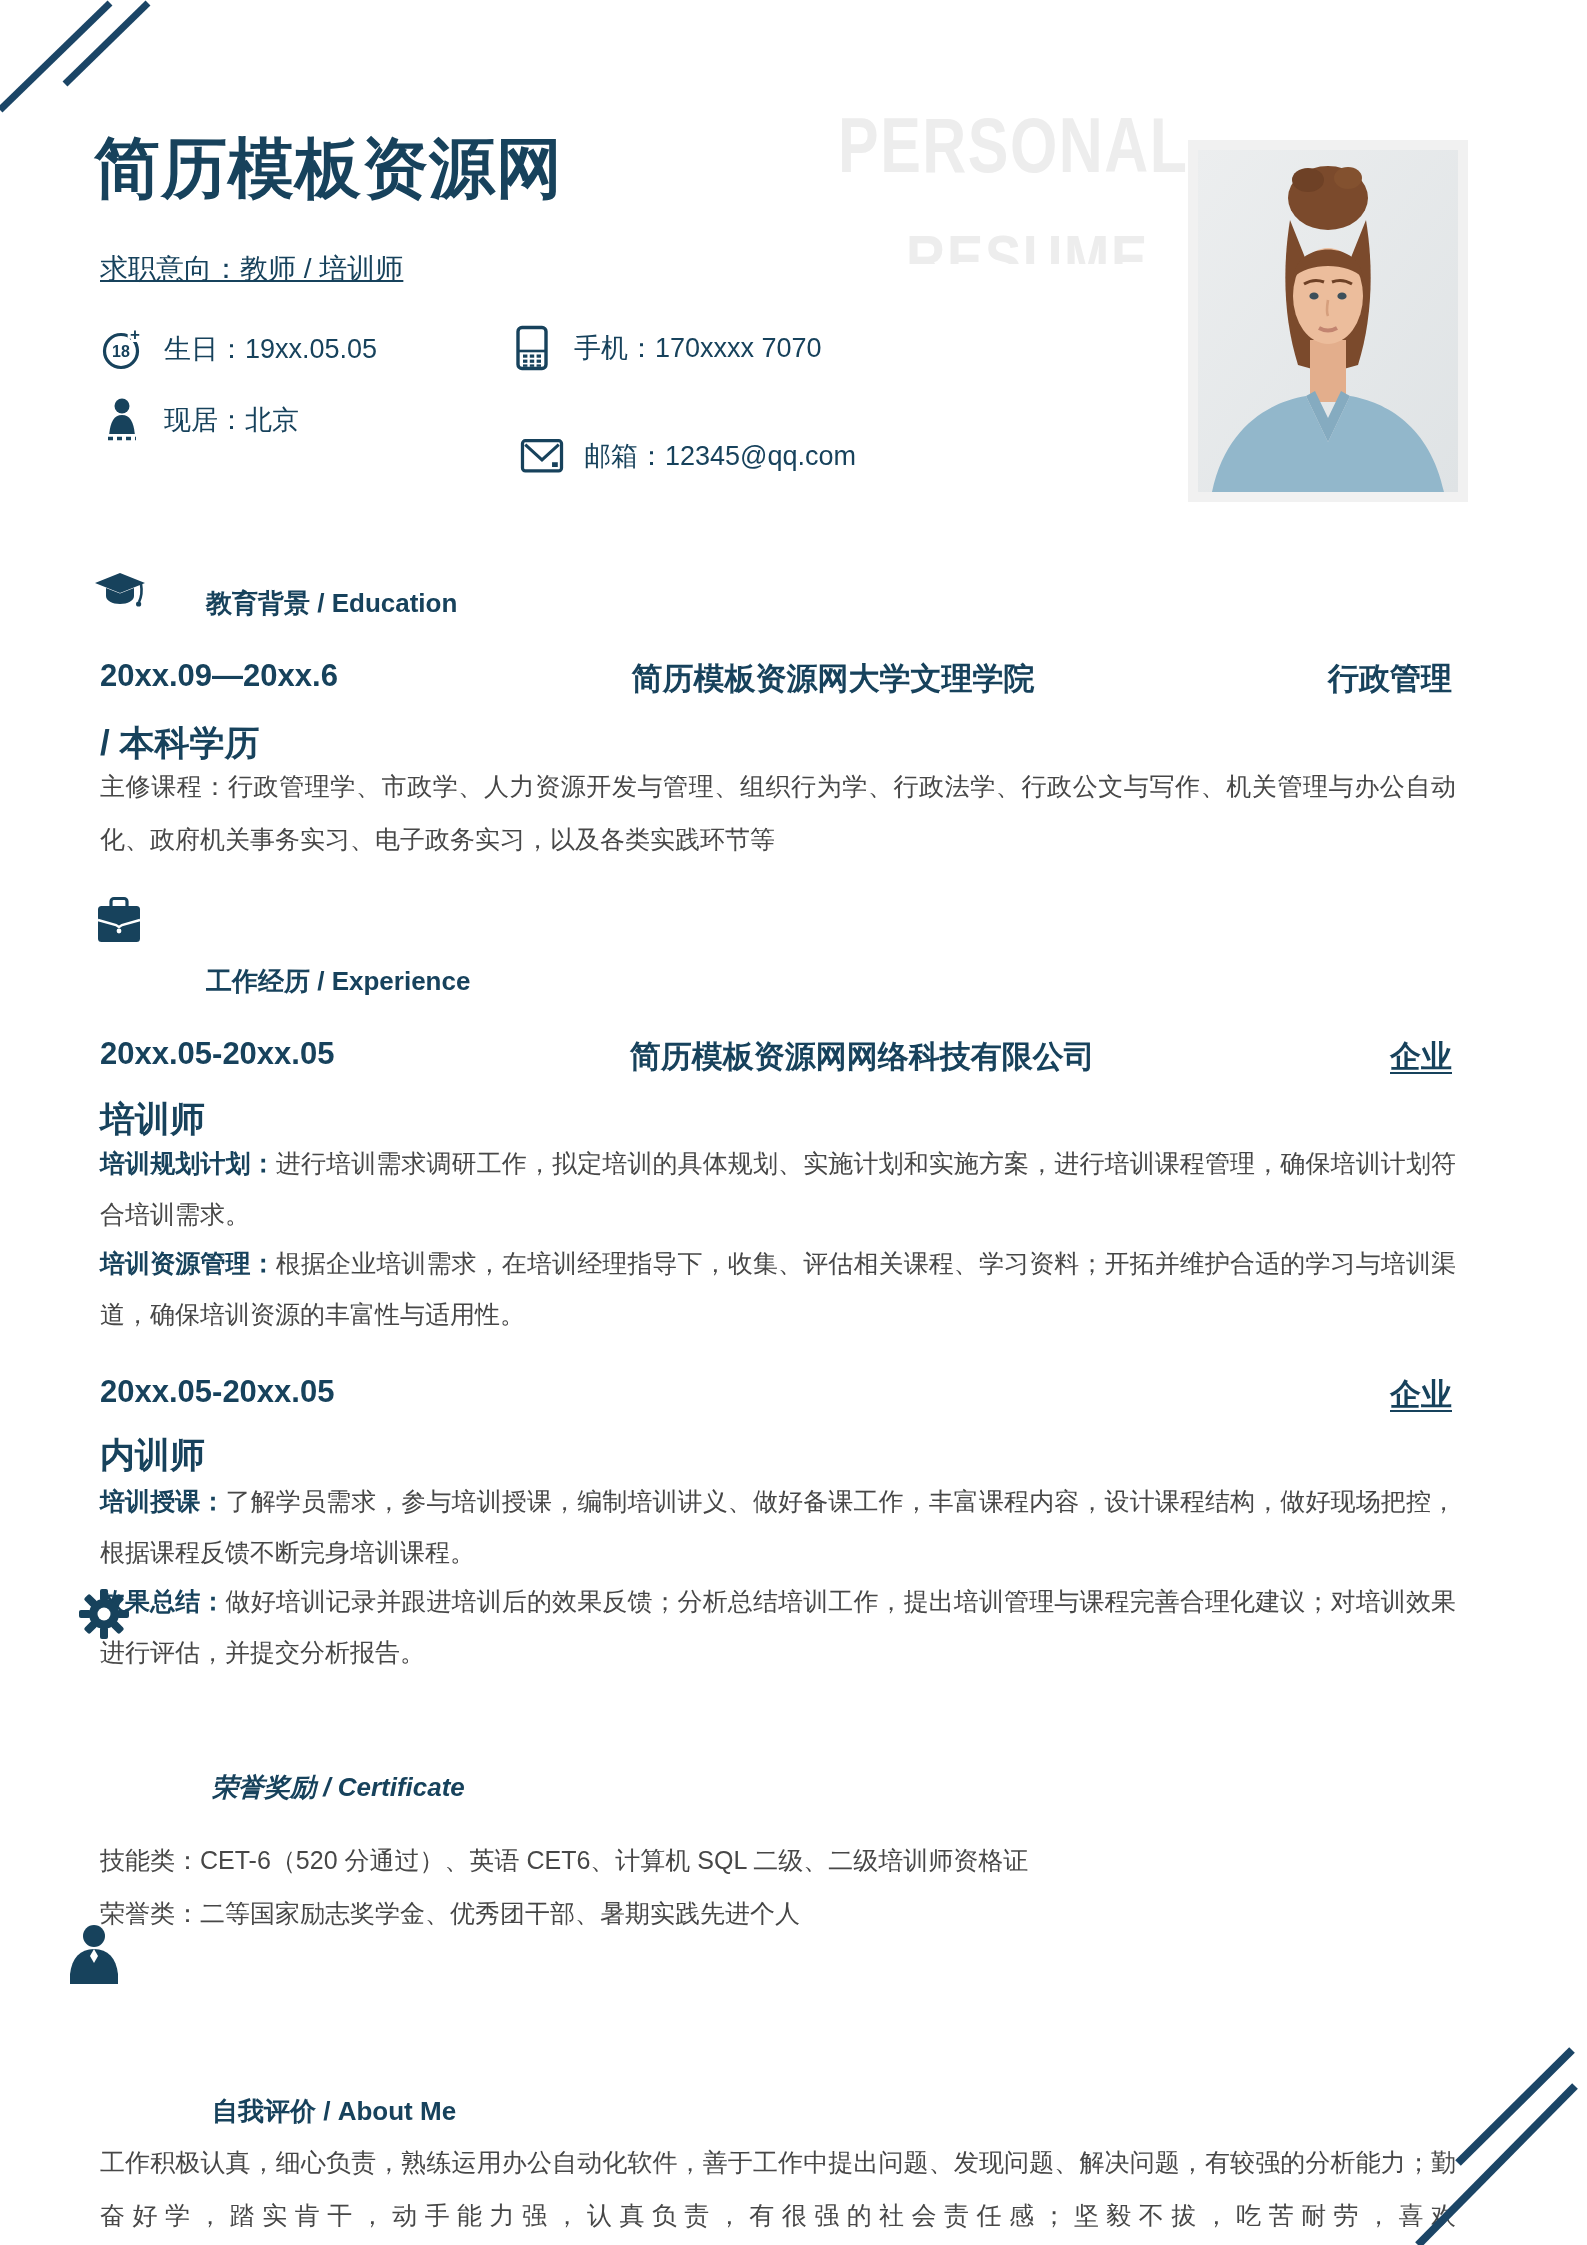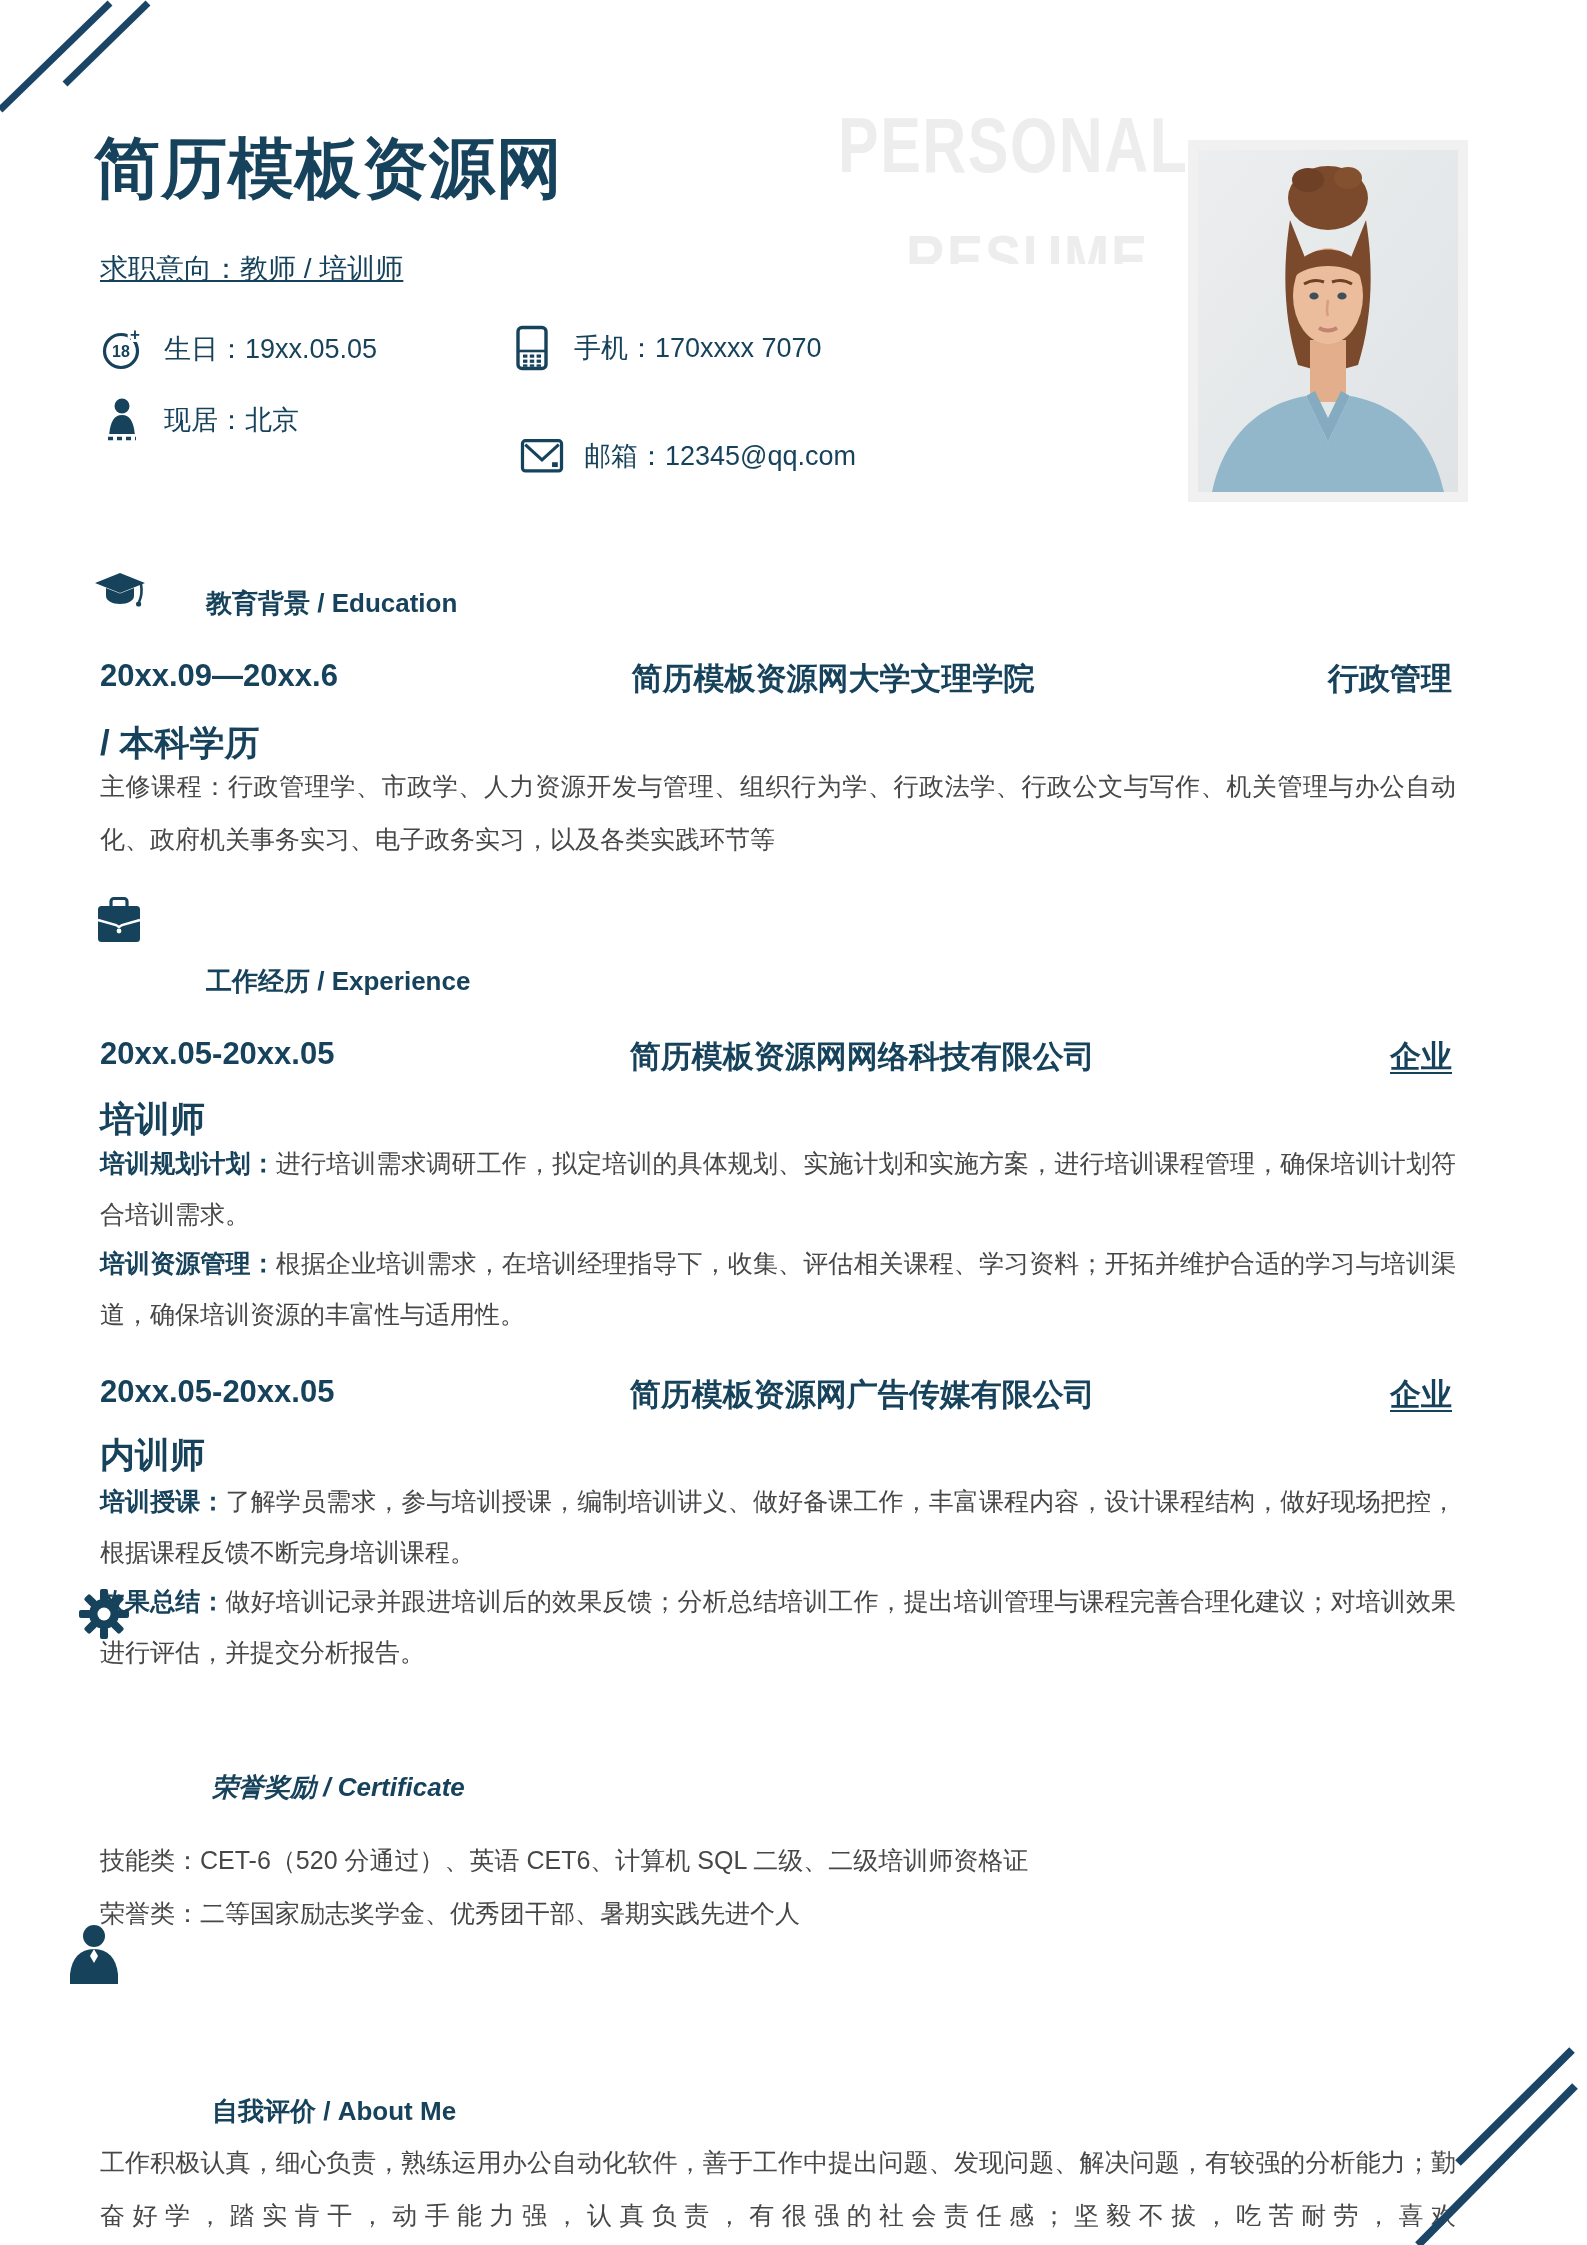--- a/index.html
+++ b/index.html
@@ -183,21 +183,20 @@
     <span>20xx.05-20xx.05</span>
     <span>简历模板资源网网络科技有限公司</span>
     <span class="tag">企业</span>
   </div>
   <div class="abs subrole" style="left:100px;top:1096px;">培训师</div>
   <p class="abs body-para" style="left:100px;top:1138px;"><strong>培训规划计划：</strong><span>进行培训需求调研工作，拟定培训的具体规划、实施计划和实施方案，进行培训课程管理，确保培训计划符合培训需求。</span></p>
   <p class="abs body-para" style="left:100px;top:1238px;"><strong>培训资源管理：</strong><span>根据企业培训需求，在培训经理指导下，收集、评估相关课程、学习资料；开拓并维护合适的学习与培训渠道，确保培训资源的丰富性与适用性。</span></p>
 
   <div class="abs hrow" style="left:100px;top:1374px;">
     <span>20xx.05-20xx.05</span>
-    <span>简历模板资源网广告传媒有限公司</span>
     <span class="tag">企业</span>
   </div>
   <div class="abs subrole" style="left:100px;top:1432px;">内训师</div>
   <p class="abs body-para" style="left:100px;top:1476px;"><strong>培训授课：</strong><span>了解学员需求，参与培训授课，编制培训讲义、做好备课工作，丰富课程内容，设计课程结构，做好现场把控，根据课程反馈不断完身培训课程。</span></p>
   <p class="abs body-para" style="left:100px;top:1576px;"><strong>效果总结：</strong><span>做好培训记录并跟进培训后的效果反馈；分析总结培训工作，提出培训管理与课程完善合理化建议；对培训效果进行评估，并提交分析报告。</span></p>
 
   <span class="sec-icon" style="left:78px;top:1588px;">
     <svg width="52" height="52" viewBox="0 0 52 52">
       <g fill="currentColor">
         <rect x="22" y="1" width="8" height="12" rx="2"></rect>

